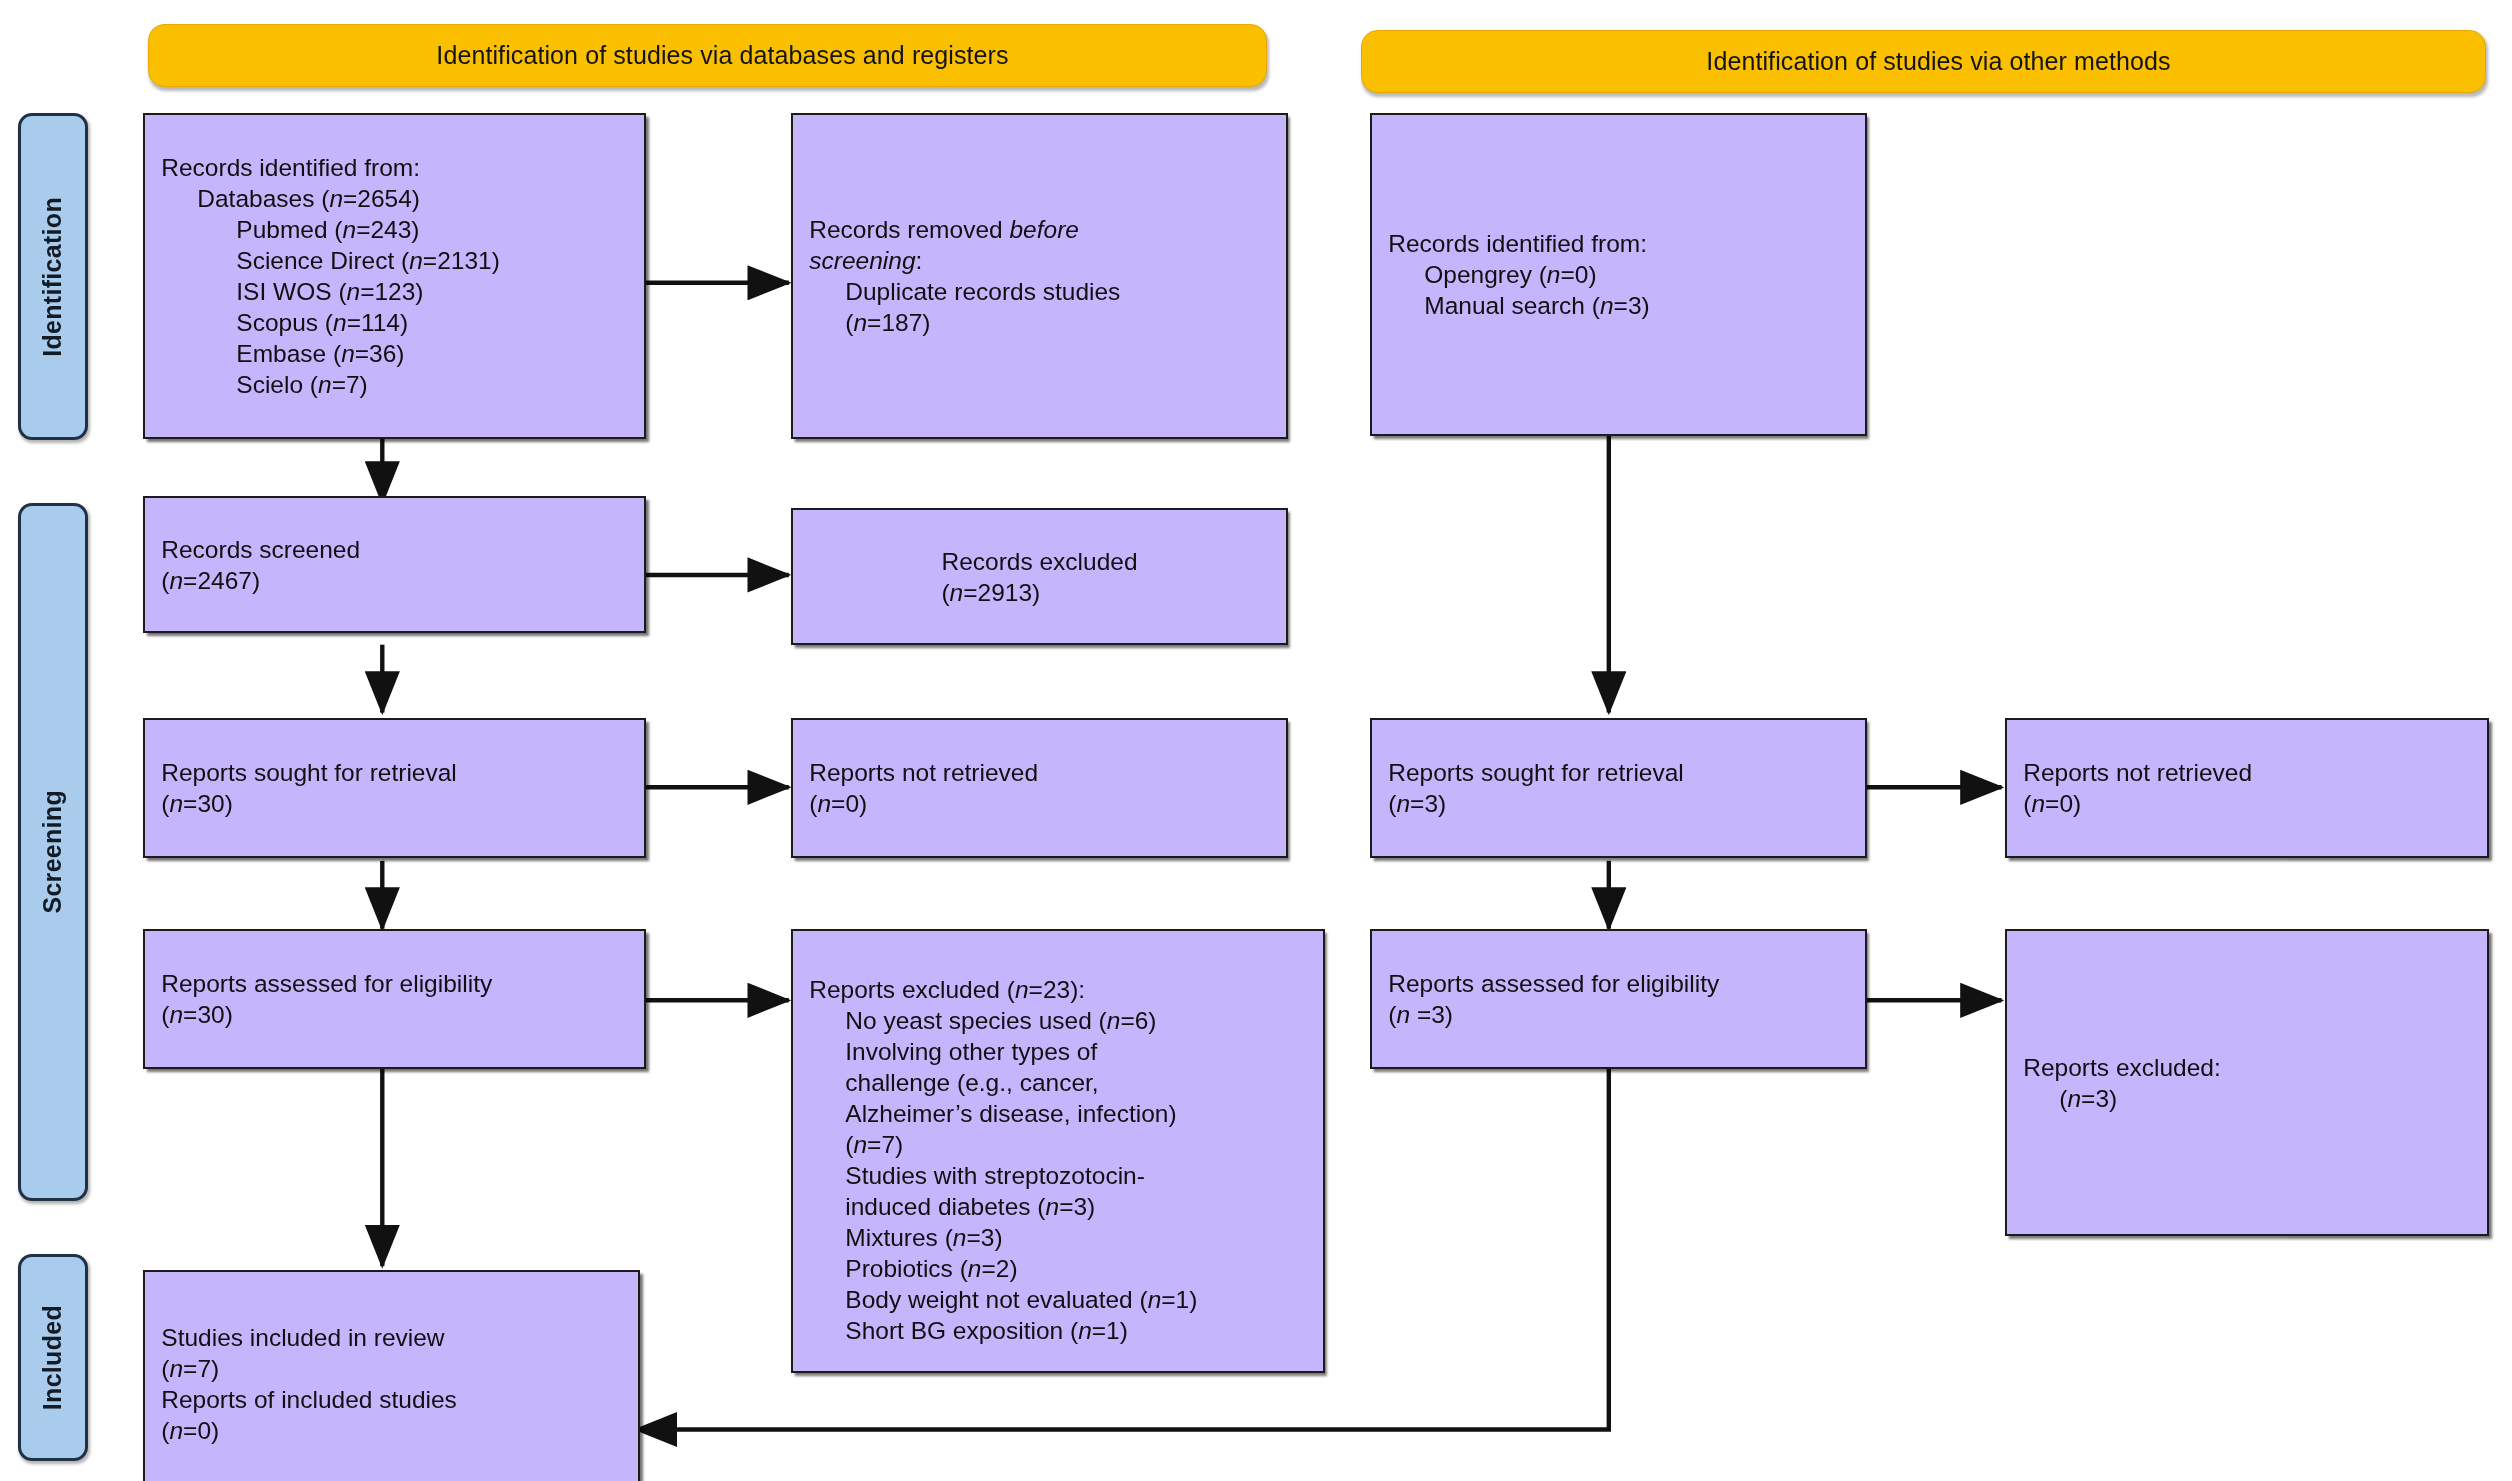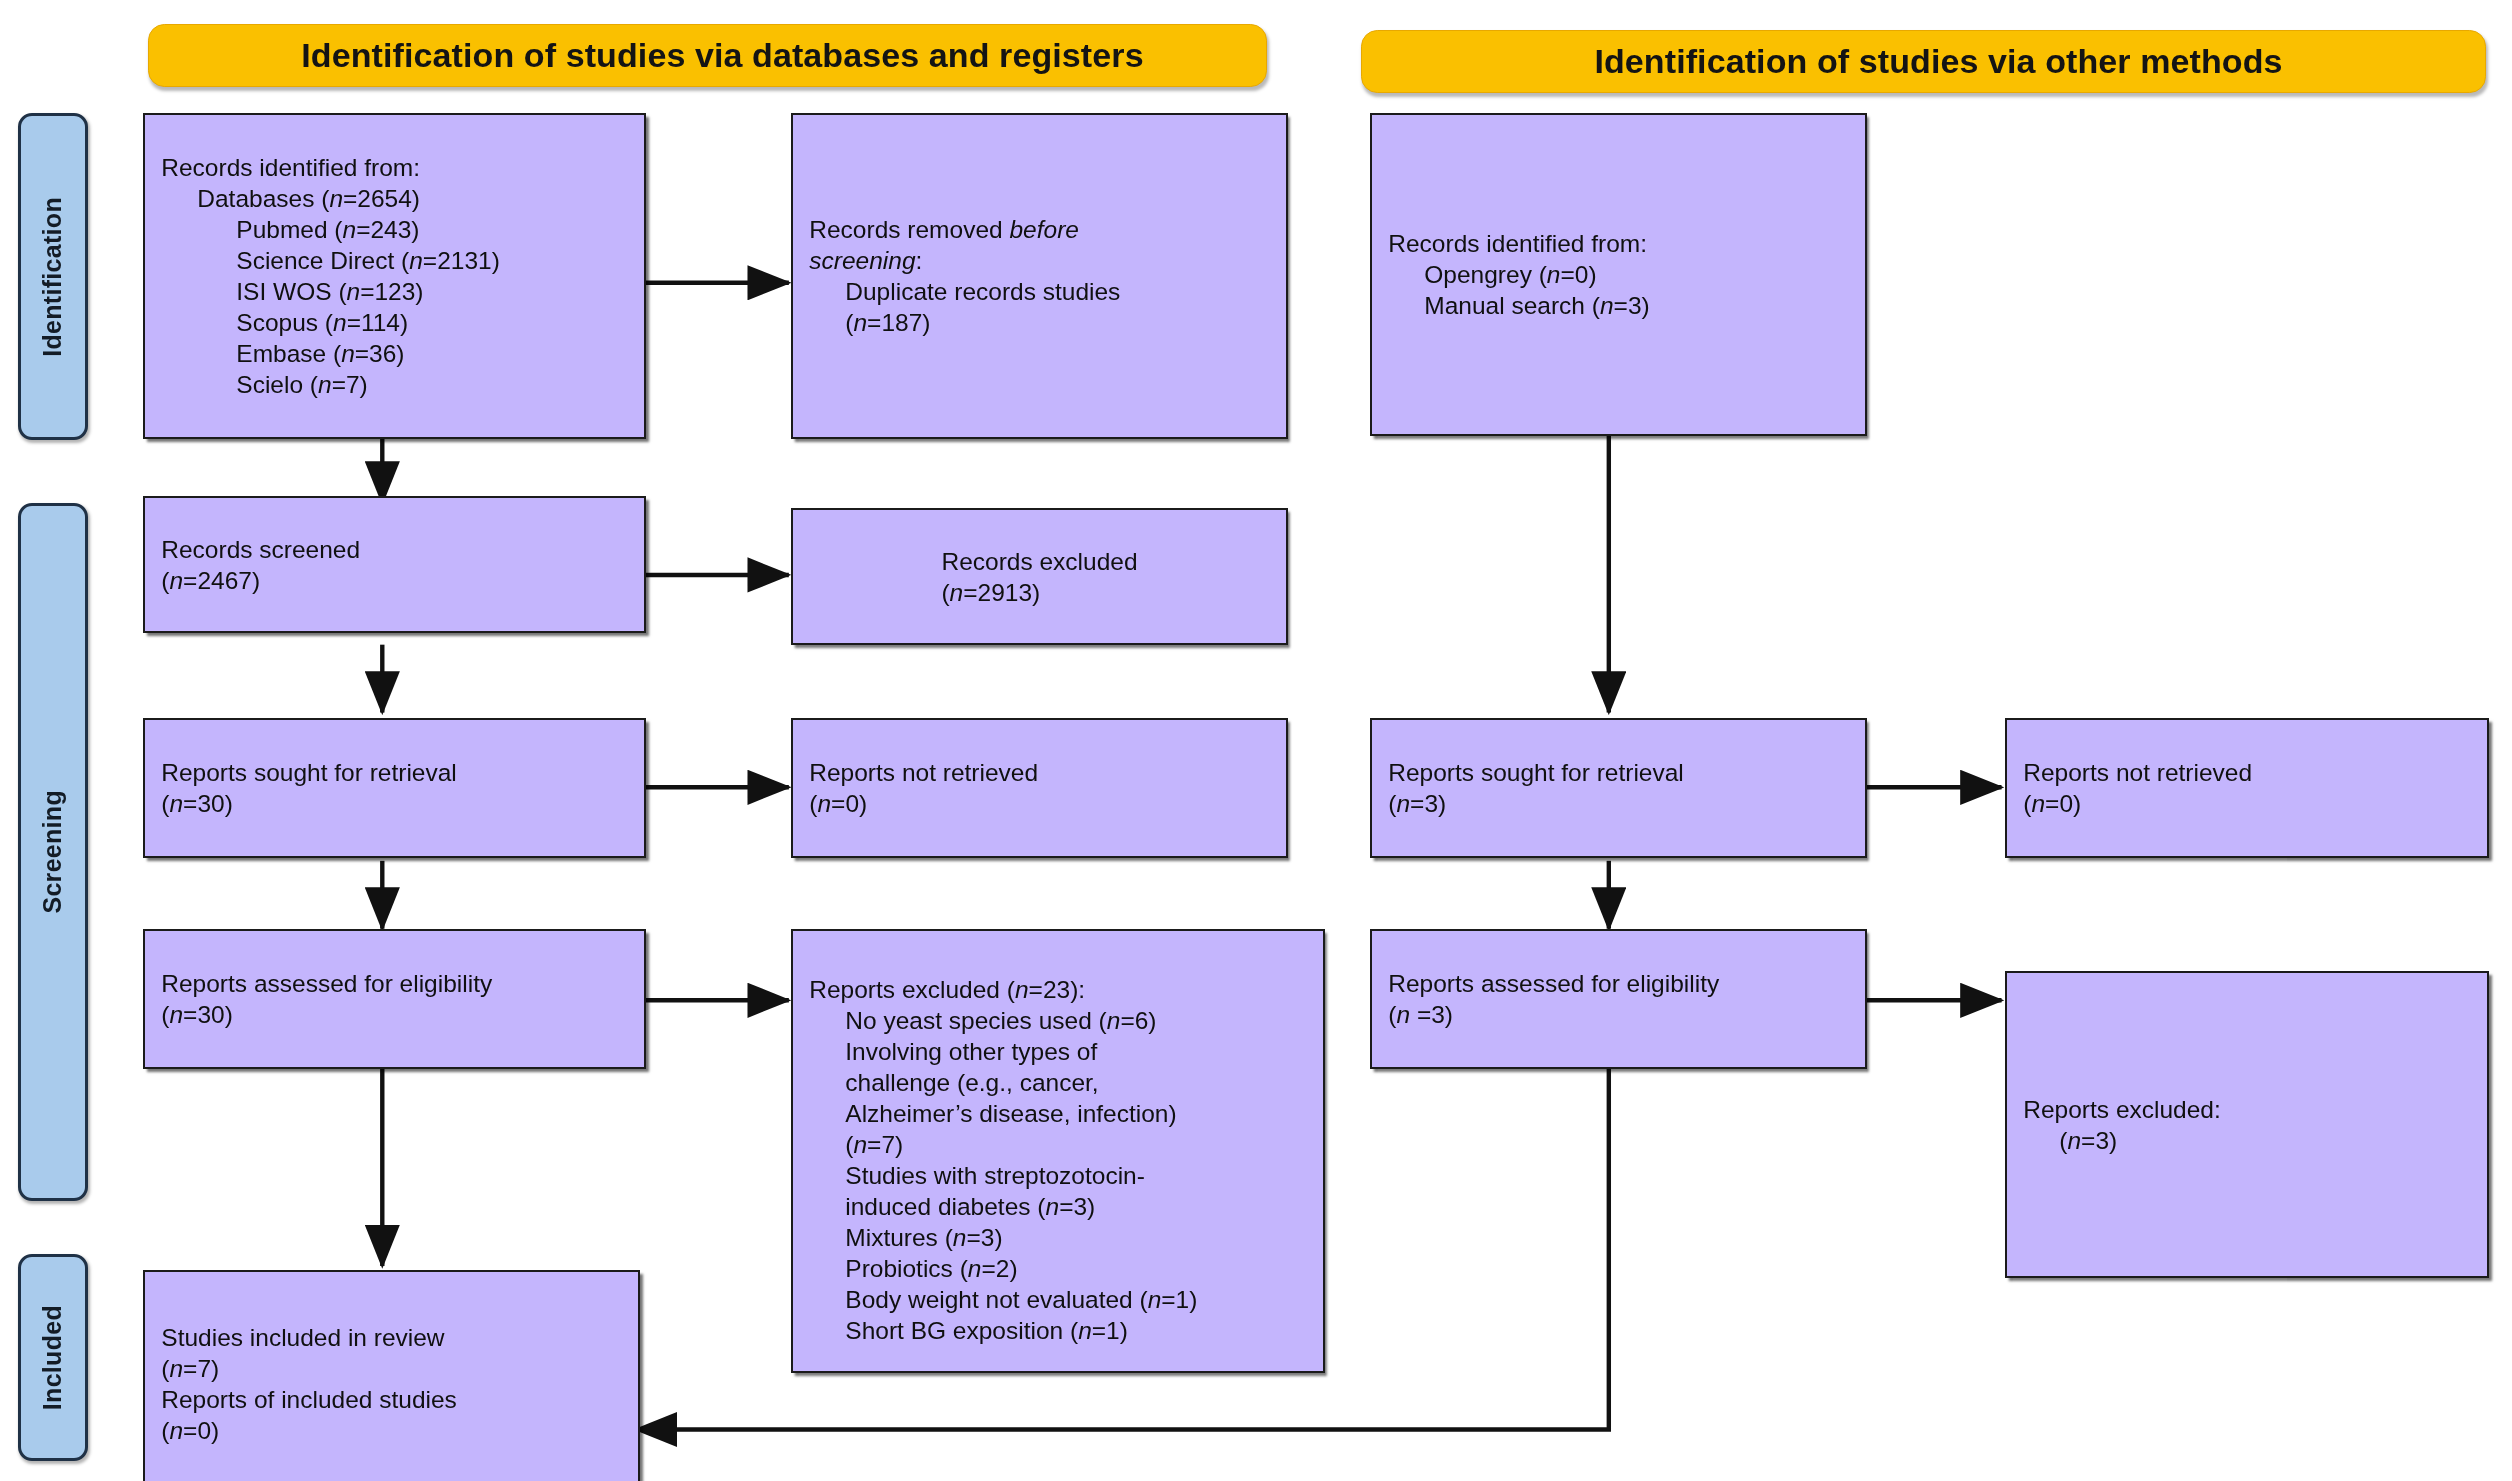--- a/index.html
+++ b/index.html
@@ -22,22 +22,22 @@
     background: #FAC000;
     border: 1.9px solid #E8A800;
     border-radius: 16.3px;
     box-shadow: 1.9px 3.1px 3.1px rgba(0,0,0,0.28);
     display: flex;
     align-items: center;
     justify-content: center;
     box-sizing: border-box;
   }
   .banner-label {
-    font-size: 34px;
-    font-weight: 700;
+    font-size: 25px;
+    font-weight: 400;
     color: #141414;
     letter-spacing: 0.1px;
     white-space: nowrap;
     margin-left: 30px;
   }
 
   
   .phase {
     position: absolute;
     background: #A9CBEC;
@@ -251,21 +251,21 @@
       </div>
   </div>
 
   <div class="nodebox" style="left:1370px; top:929px; width:497px; height:140px;">
     <div class="lines">
         <div class="ln ind0">Reports assessed for eligibility</div>
         <div class="ln ind0">(<i>n</i> =3)</div>
       </div>
   </div>
 
-  <div class="nodebox" style="left:2005px; top:929px; width:484px; height:307px;margin-top:42px;">
+  <div class="nodebox" style="left:2005px; top:929px; width:484px; height:307px;">
     <div class="lines">
         <div class="ln ind0">Reports excluded:</div>
         <div class="ln ind1">(<i>n</i>=3)</div>
       </div>
   </div>
 
   <div class="nodebox" style="left:143px; top:1270px; width:497px; height:227px;">
     <div class="lines">
         <div class="ln ind0">Studies included in review</div>
         <div class="ln ind0">(<i>n</i>=7)</div>

